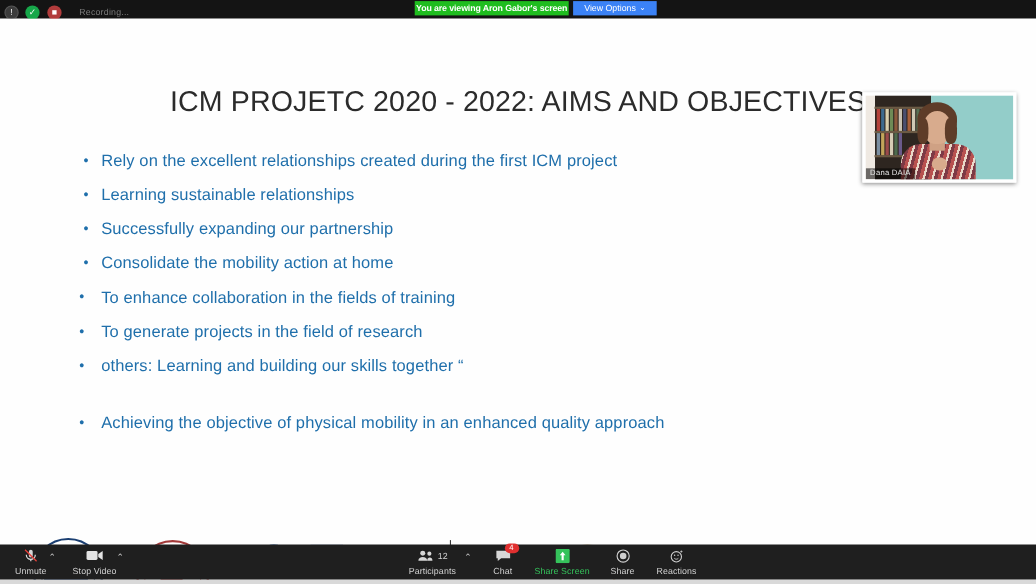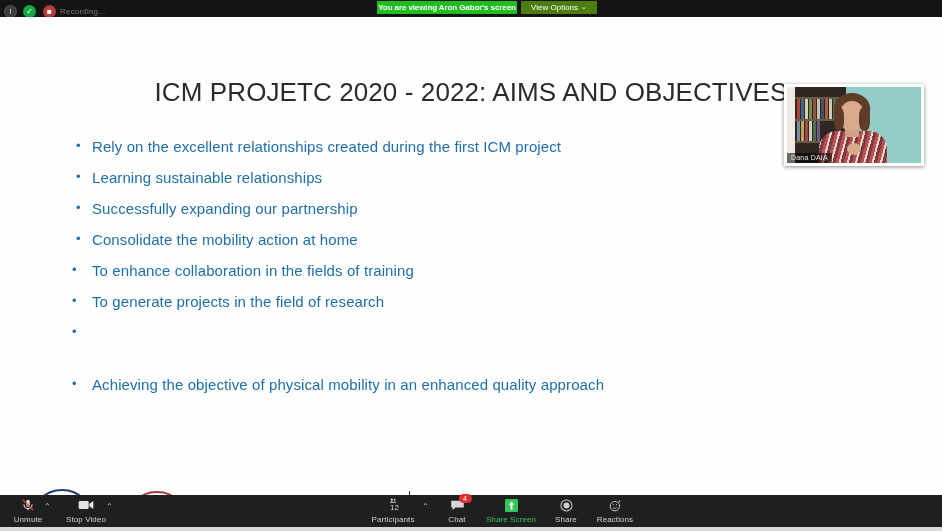--- a/index.html
+++ b/index.html
@@ -6,26 +6,26 @@
   body{width:942px;height:531px;overflow:hidden;font-family:"Liberation Sans",sans-serif;}
   #screen{position:relative;width:942px;height:531px;background:#ffffff;overflow:hidden;}
 
   
   #topbar{position:absolute;left:0;top:0;width:942px;height:17px;background:#141414;}
   .tdot{position:absolute;top:5px;width:13px;height:13px;border-radius:50%;
         display:flex;align-items:center;justify-content:center;font-size:8px;color:#fff;line-height:1;}
   #tdot1{left:4px;background:#3c3c3c;border:1px solid #565656;box-sizing:border-box;}
   #tdot2{left:23px;background:#17a74a;}
   #tdot3{left:43px;background:#b23c3c;}
-  #rec-label{position:absolute;left:60px;top:7px;font-size:8px;color:#7a7a7a;letter-spacing:.2px;
+  #rec-label{position:absolute;left:72px;top:7px;font-size:8px;color:#7a7a7a;letter-spacing:.2px;
              white-space:nowrap;overflow:hidden;height:9px;text-align:right;}
   #view-banner{position:absolute;left:377px;top:1px;width:140px;height:13px;background:#1fbd1f;
                color:#ffffff;font-size:8px;font-weight:bold;display:flex;align-items:center;
                justify-content:center;white-space:nowrap;letter-spacing:-.1px;}
-  #view-options{position:absolute;left:521px;top:1px;width:76px;height:13px;background:#4d7c0f;
+  #view-options{position:absolute;left:521px;top:1px;width:76px;height:13px;background:#3b82f6;
                 color:#ffffff;font-size:8px;display:flex;align-items:center;justify-content:center;
                 white-space:nowrap;gap:3px;}
   #view-options .cv{font-size:7px;transform:translateY(-1px);}
 
   
   #slide{position:absolute;left:0;top:17px;width:942px;height:478px;background:#fefefe;}
   #slide-title{position:absolute;left:0;top:60px;width:942px;text-align:center;
                font-size:26px;color:#2b2b2b;letter-spacing:.1px;white-space:nowrap;}
   .bullet{position:absolute;left:76px;width:700px;color:#1f6fab;font-size:15px;letter-spacing:.1px;}
   .bullet .dot{position:absolute;left:0;top:2px;font-size:13px;line-height:16px;}
@@ -75,21 +75,21 @@
   #neck{position:absolute;left:58px;top:40px;width:14px;height:10px;background:#cfa184;}
   #hand{position:absolute;left:60px;top:56px;width:14px;height:12px;border-radius:50%;background:#d8ab8d;}
   #tile-name{position:absolute;left:0;bottom:0;padding:1px 4px 2px 4px;background:rgba(0,0,0,.55);
              color:#e8e8e8;font-size:7px;letter-spacing:.2px;white-space:nowrap;}
 
   
   #toolbar{position:absolute;left:0;top:495px;width:942px;height:32px;background:#1f1f1f;}
   #bottomstrip{position:absolute;left:0;top:527px;width:942px;height:4px;background:#d9d9d9;}
   .tb-item{position:absolute;top:3px;display:flex;flex-direction:column;align-items:center;
            width:70px;margin-left:-35px;}
-  .tb-icon{height:14px;display:flex;align-items:center;justify-content:center;position:relative;flex-direction:column;}
+  .tb-icon{height:14px;display:flex;align-items:center;justify-content:center;position:relative;}
   .tb-label{font-size:8px;color:#d2d2d2;margin-top:3px;white-space:nowrap;letter-spacing:.1px;text-align:center;}
   .caret{position:absolute;top:8px;font-size:8px;color:#cfcfcf;line-height:8px;}
   #badge-chat{position:absolute;left:9px;top:-4px;min-width:11px;height:9px;background:#e02f2f;
               border-radius:5px;color:#fff;font-size:7px;line-height:9px;text-align:center;padding:0 1px;}
   #pcount{font-size:8px;color:#d2d2d2;margin-left:3px;}
   .green{color:#35c35b !important;}
 </style>
 </head>
 <body>
 
@@ -132,20 +132,21 @@
     <div class="bullet" style="top:243px;left:72px">
       <span class="dot">•</span>
       <span class="txt" style="margin-left:20px">To enhance collaboration in the fields of training</span>
     </div>
     <div class="bullet" style="top:274px;left:72px">
       <span class="dot">•</span>
       <span class="txt" style="margin-left:20px">To generate projects in the field of research</span>
     </div>
     <div class="bullet" style="top:305px;left:72px;width:720px">
       <span class="dot">•</span>
+      <span class="txt" style="margin-left:20px">others: Learning and building our skills together “</span>
     </div>
     <div class="bullet" style="top:357px;left:72px">
       <span class="dot">•</span>
       <span class="txt" style="margin-left:20px">Achieving the objective of physical mobility in an enhanced quality approach</span>
     </div>
 
     <div class="logo" id="logo1">
       <div class="inner"></div>
         <div class="fan"></div>
     </div>

